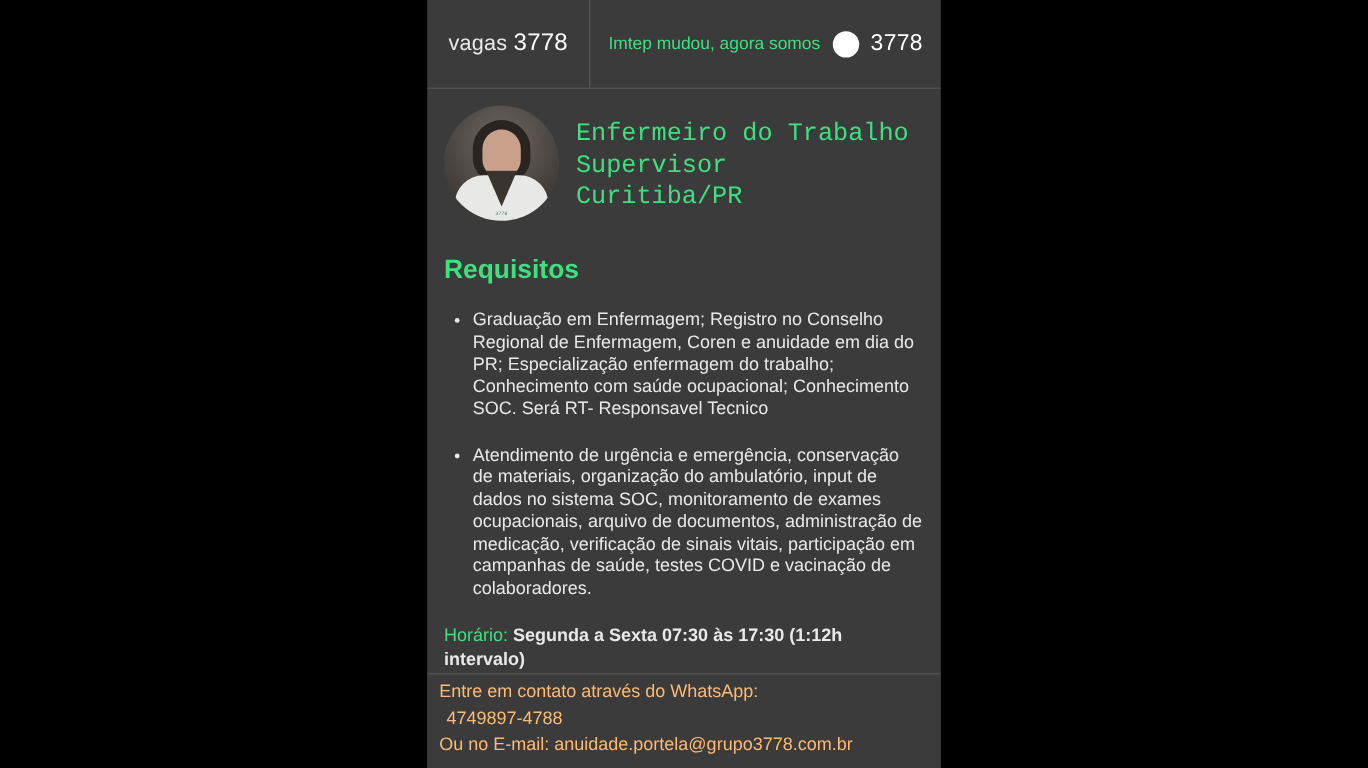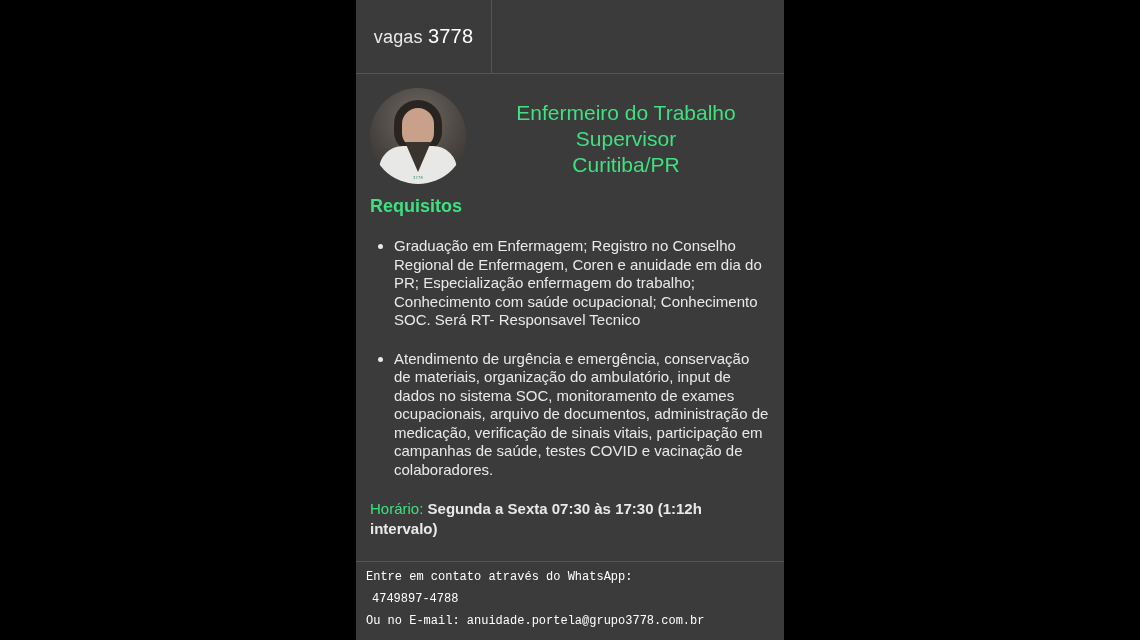--- a/index.html
+++ b/index.html
@@ -136,42 +136,43 @@
     position: absolute;
     left: 50%;
     bottom: 4px;
     transform: translateX(-50%);
     font-size: 4px;
     color: #2f8f52;
     letter-spacing: 0.3px;
   }
   .job-title-wrap {
     flex: 1;
-    text-align: center;
+    text-align: left;
     padding-top: 12px;
+    font-family: Liberation Mono, monospace;
   }
   .job-title {
     color: #3ee07f;
     font-size: 21px;
     line-height: 26px;
   }
   .job-city {
     color: #3ee07f;
     font-size: 21px;
     line-height: 26px;
   }
   
   .content {
     padding: 8px 14px 0 14px;
   }
   .section-title {
     color: #3ee07f;
-    font-size: 18px;
+    font-size: 22px;
     font-weight: bold;
-    margin: 0 0 4px 0;
+    margin: 16px 0 4px 0;
   }
   .section-title.plain {
     font-weight: normal;
     margin-top: 16px;
   }
   ul.bullets {
     margin: 0;
     padding-left: 24px;
     list-style: disc;
   }
@@ -212,38 +213,42 @@
     padding: 5px 18px;
     border-radius: 12px;
     border: none;
     cursor: pointer;
   }
   .contact {
     border-top: 1px solid #565656;
     padding: 4px 10px 0 10px;
   }
   .contact-line {
-    color: #ffffff;
-    font-size: 12px;
+    color: #fdba74;
+    font-size: 15px;
     line-height: 22px;
-    font-family: Liberation Mono, monospace;
   }
   .contact-line.indent {
     padding-left: 6px;
   }
 </style>
 </head>
 <body>
 
 <div class="screen">
   <div class="phone">
 
     <div class="topbar">
       <div class="topbar-left">
         <span class="brand"><span>vagas</span> <span class="num">3778</span></span>
+      </div>
+      <div class="topbar-right">
+        <span class="tagline">Imtep mudou, agora somos</span>
+        <span class="logo-dot"></span>
+        <span class="logo-num">3778</span>
       </div>
     </div>
 
     <div class="job-header">
       <div class="avatar">
         <div class="hair"></div>
         <div class="face"></div>
         <div class="body"></div>
         <div class="collar"></div>
         <div class="tag">3778</div>

